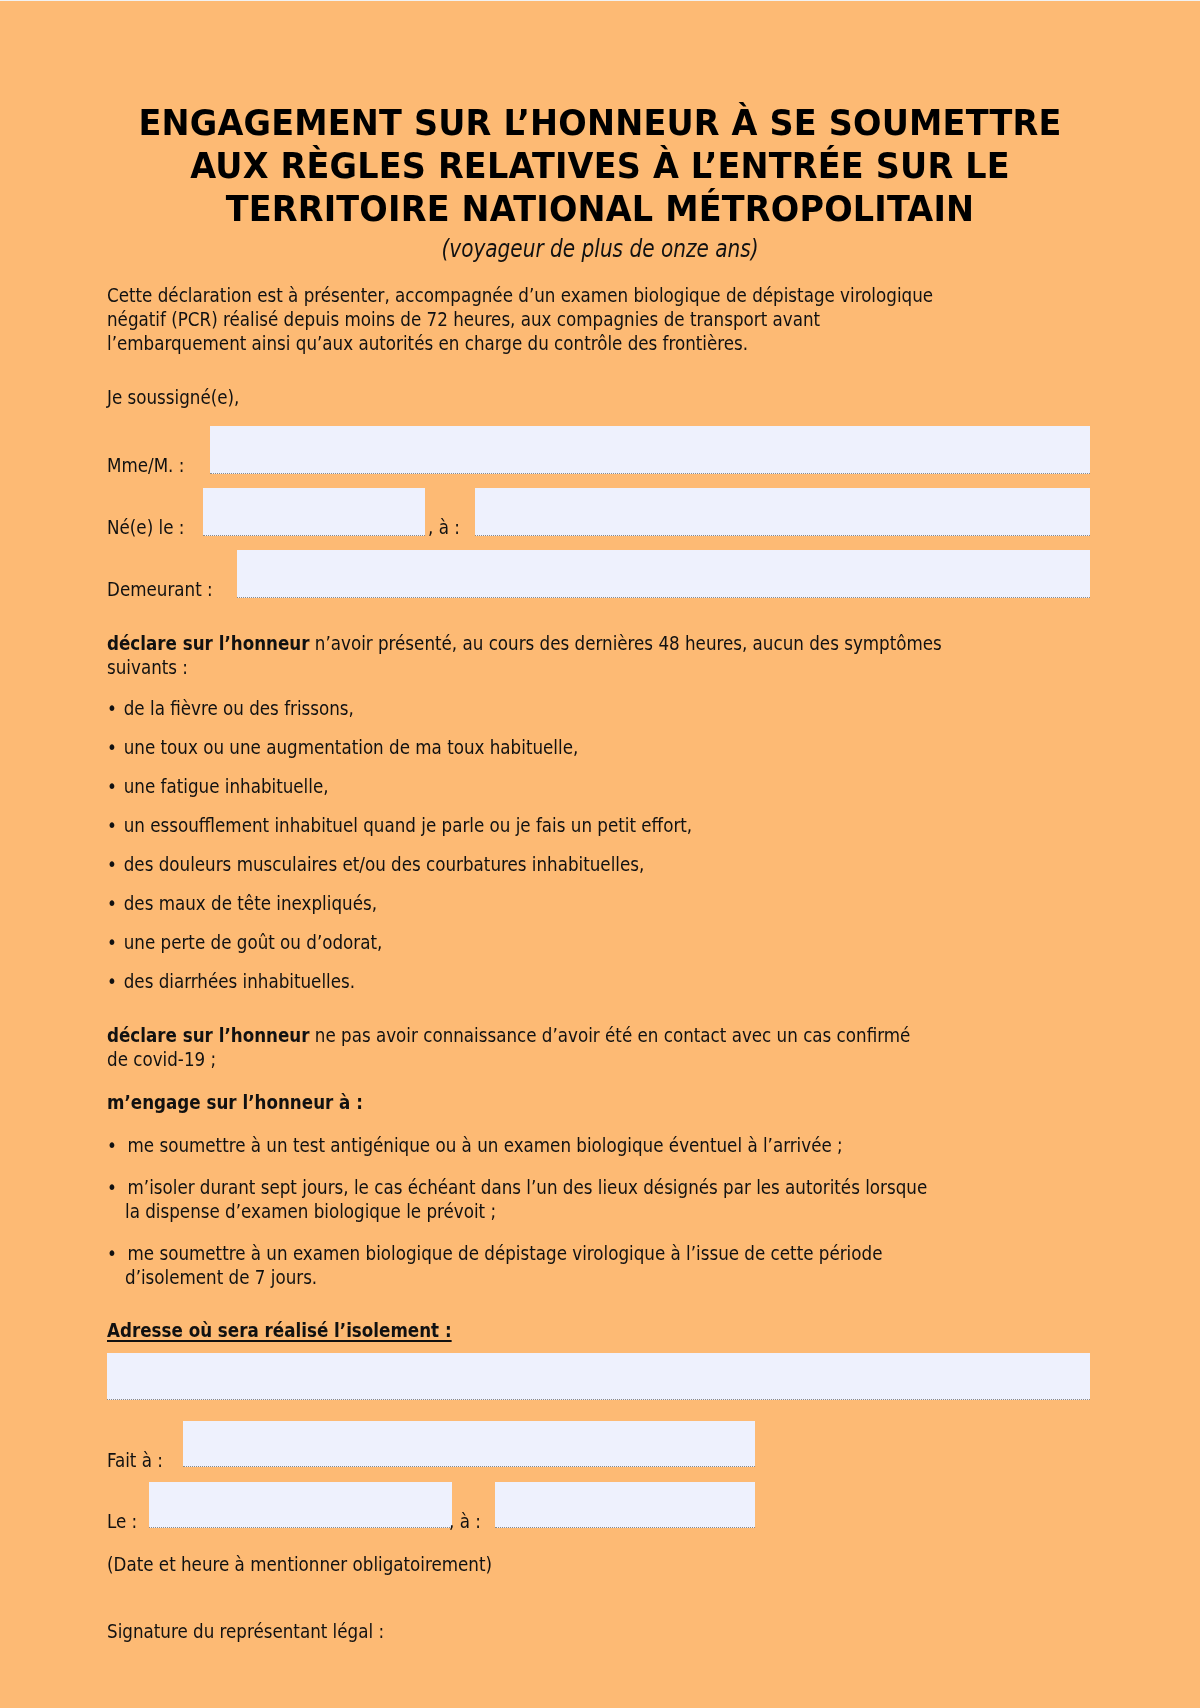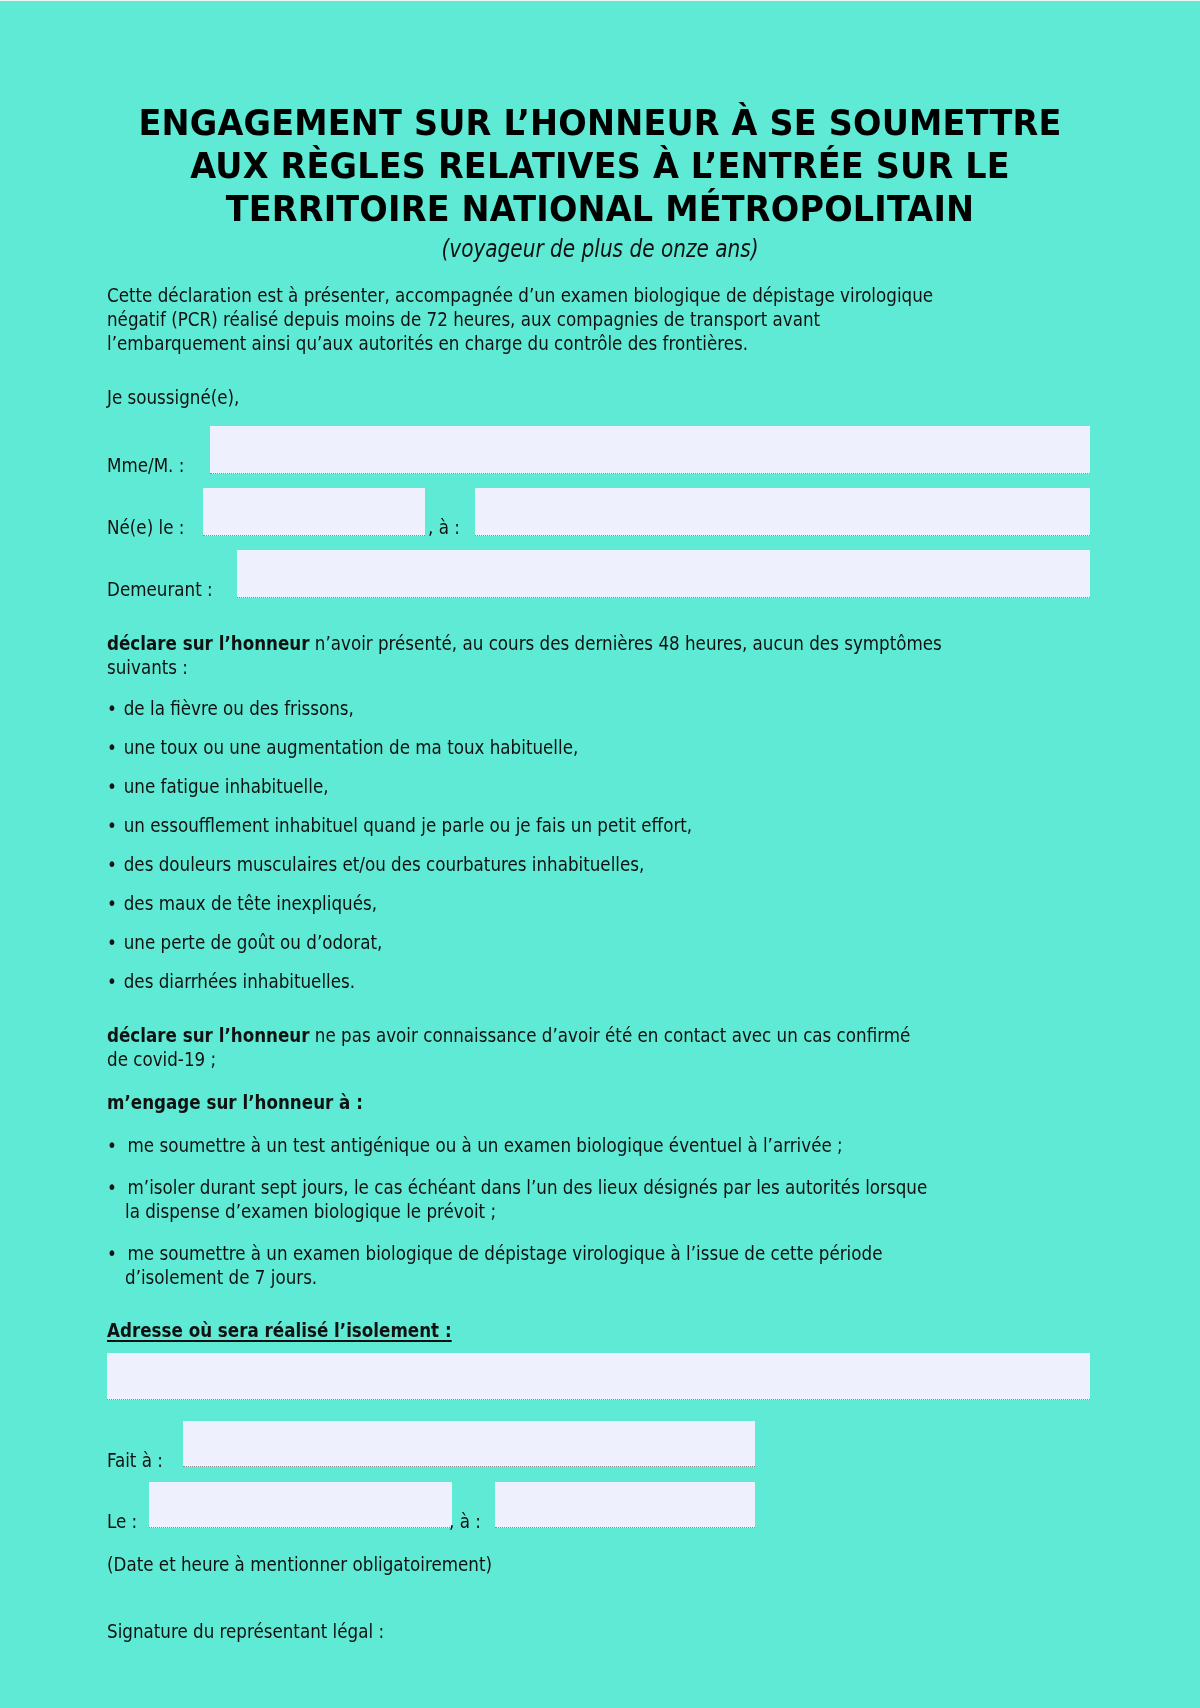--- a/index.html
+++ b/index.html
@@ -12,21 +12,21 @@
       height: 1708px;
       position: relative;
       overflow: hidden;
       font-family: "DejaVu Sans Condensed", "DejaVu Sans", "Liberation Sans", sans-serif;
       color: #111111;
     }
     .page {
       position: absolute;
       left: 0; top: 0;
       width: 1200px; height: 1708px;
-      background: #5eead4;
+      background: #fdba74;
       border-top: 1px solid #f2f2f2;
     }
     .title {
       position: absolute;
       left: 100px; width: 1000px;
       top: 100px;
       text-align: center;
       font-family: "DejaVu Sans", "Liberation Sans", sans-serif;
       font-weight: bold;
       font-size: 36px;

